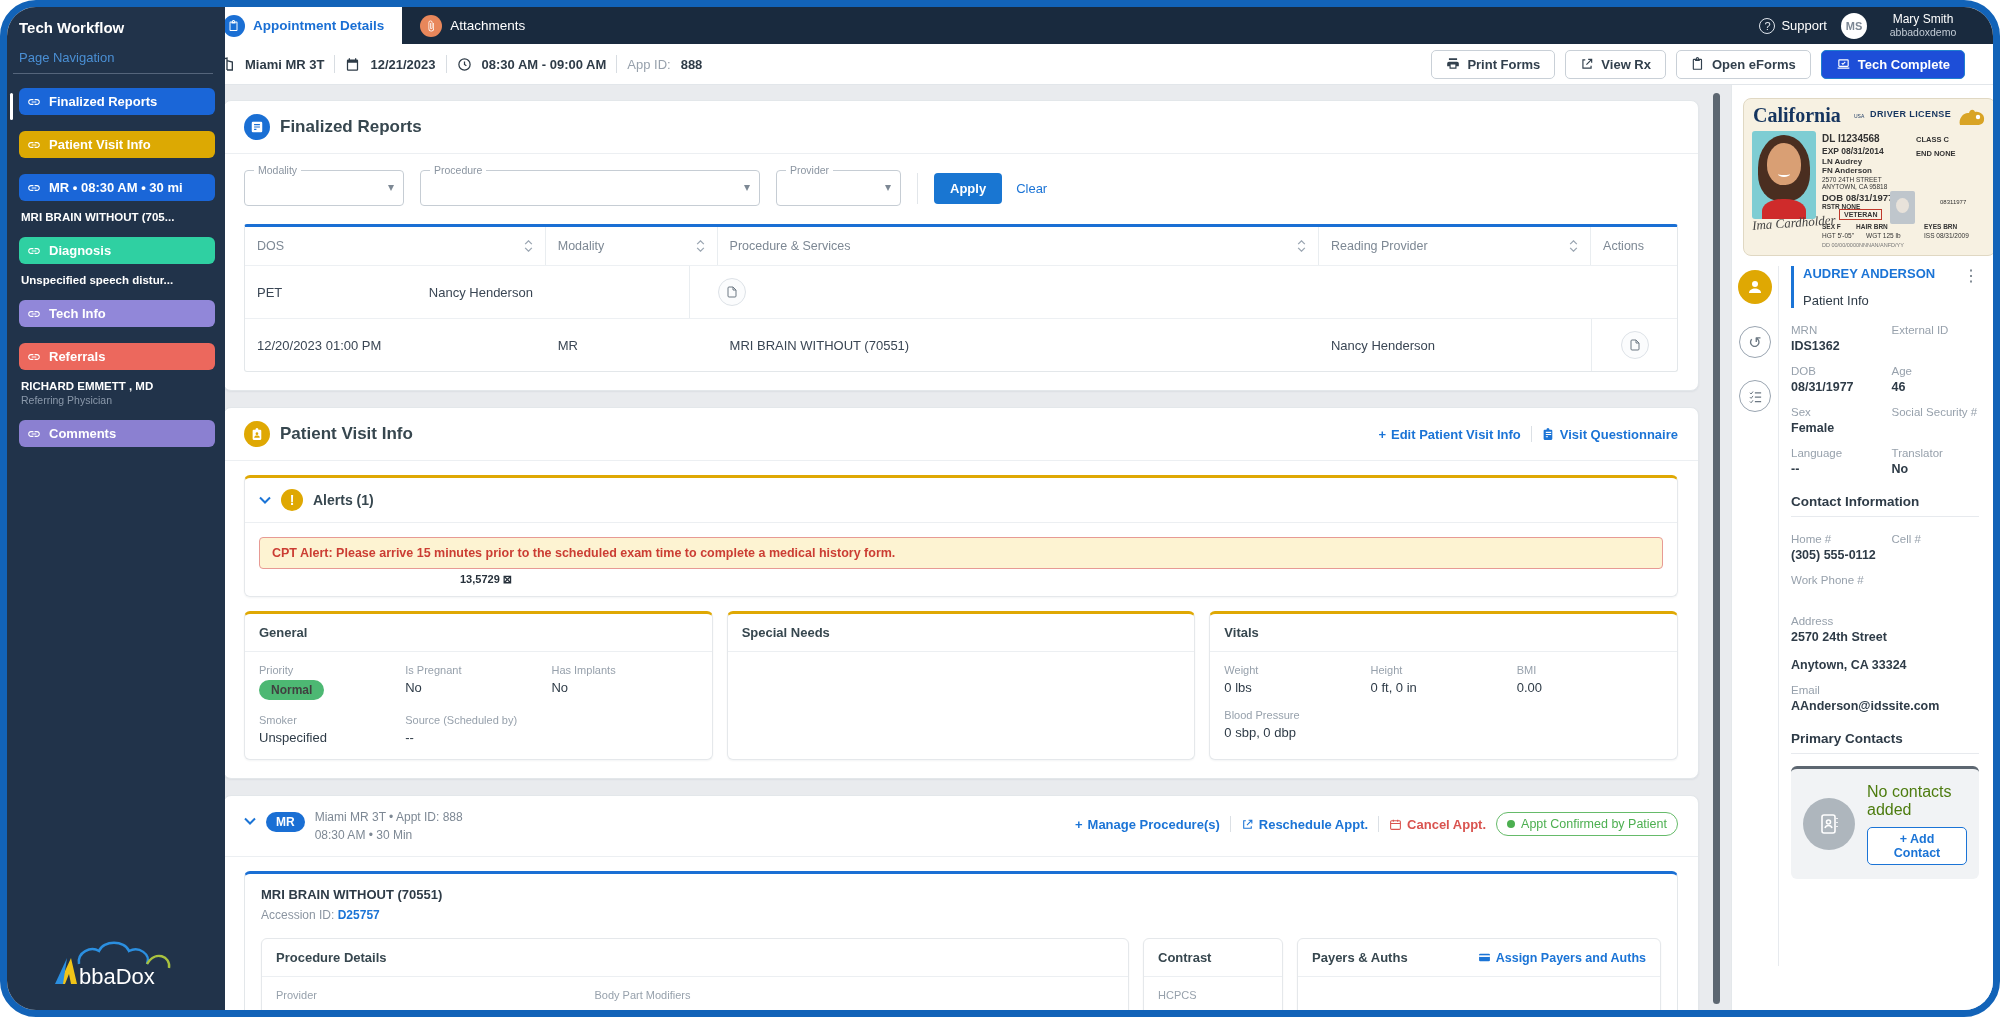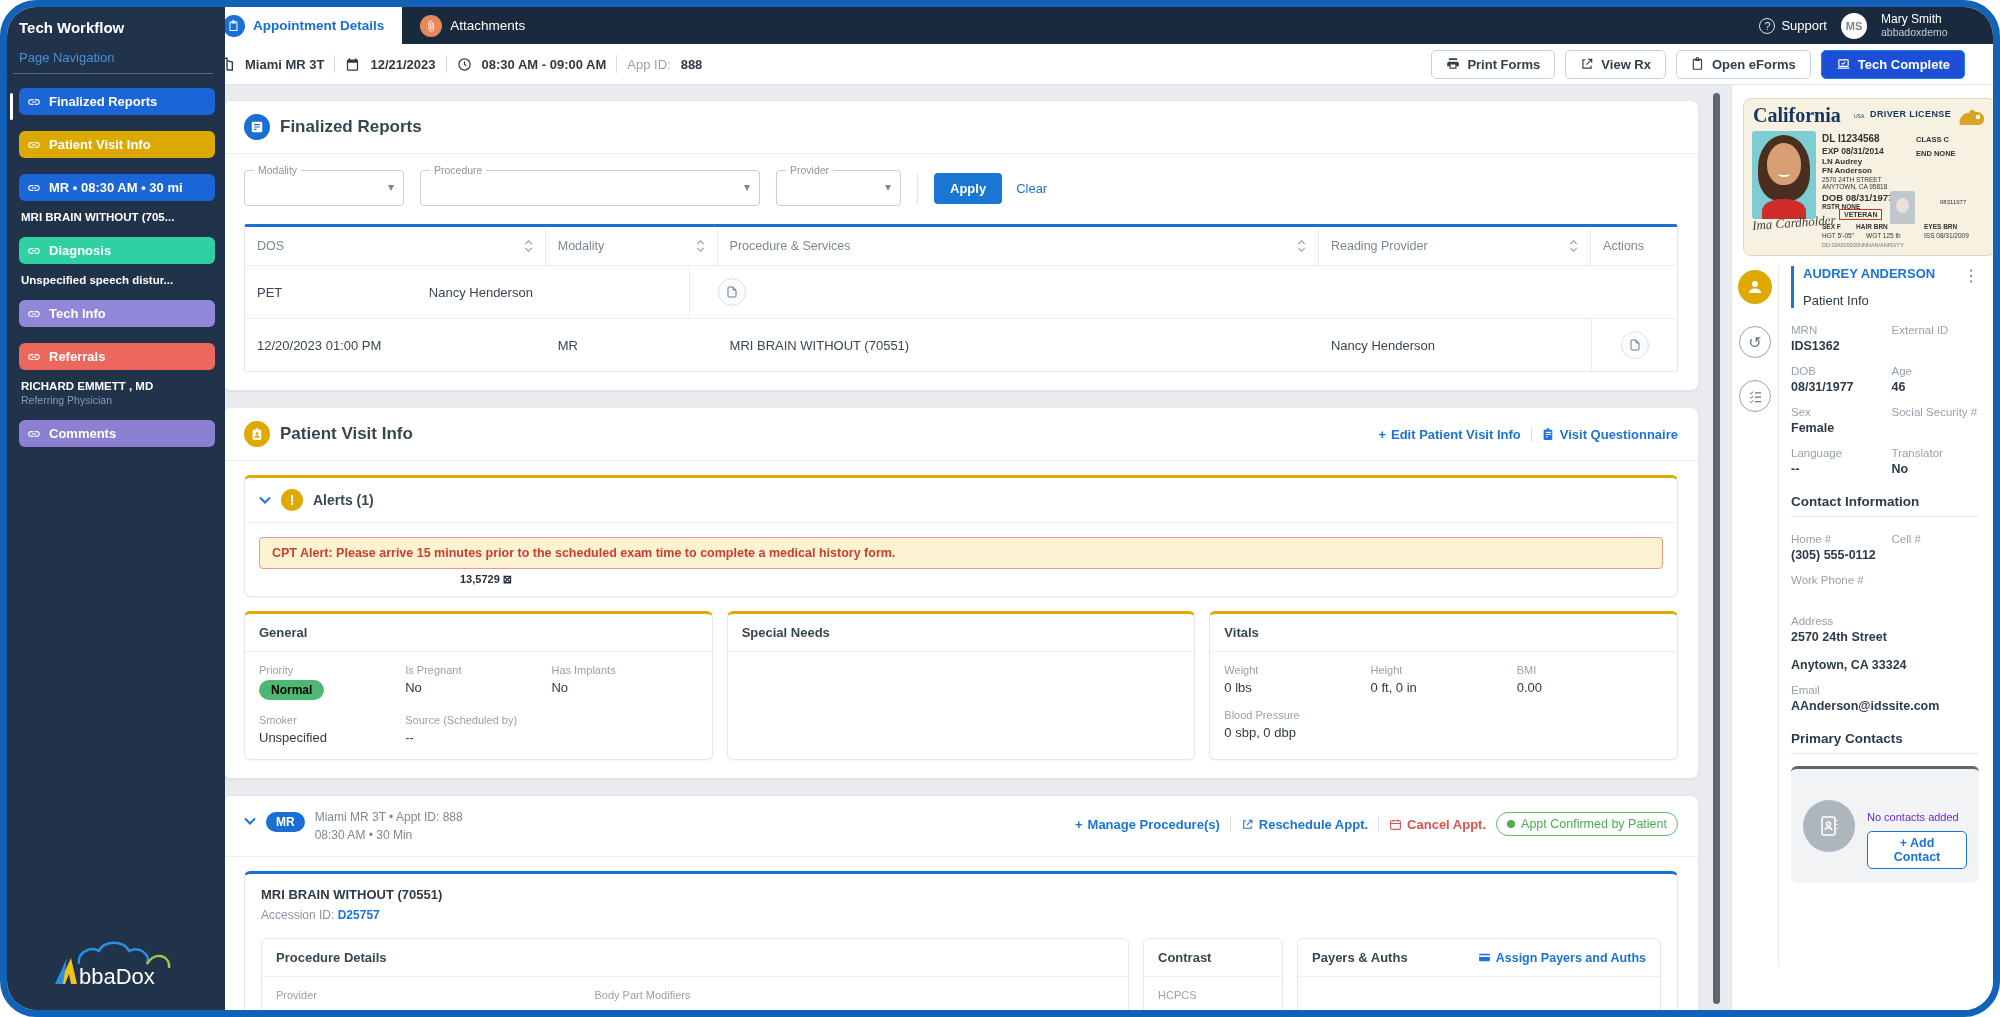--- a/index.html
+++ b/index.html
@@ -23,21 +23,21 @@
   .tab { display:flex; align-items:center; gap:8px; padding:0 18px; font-size:13.5px; cursor:pointer; }
   .tab.active { background:#fff; color:#1a6fd4; font-weight:bold; }
   .tab.inactive { color:#fff; }
   .tab-ic { width:22px; height:22px; border-radius:50%; display:flex; align-items:center; justify-content:center; }
   .tab-ic.blue { background:#1a6fd4; }
   .tab-ic.orange { background:#e8875b; }
   .top-right { margin-left:auto; display:flex; align-items:center; gap:14px; padding-right:28px; color:#fff; }
   .support { display:flex; align-items:center; gap:6px; font-size:13px; cursor:pointer; }
   .q-circle { width:16px; height:16px; border:1.5px solid #dfe5ec; border-radius:50%; font-size:11px; display:flex; align-items:center; justify-content:center; color:#dfe5ec; }
   .avatar { width:26px; height:26px; border-radius:50%; background:#fff; color:#7c8794; font-size:11px; font-weight:bold; display:flex; align-items:center; justify-content:center; }
-  .user-lines { line-height:1.15; white-space:nowrap; overflow:hidden; width:84px; }
+  .user-lines { line-height:1.15; white-space:nowrap; overflow:hidden; width:84px;text-align:center; }
   .user-name { font-size:12px; }
   .user-org { font-size:10.5px; color:#c3ccd6; }
 
   
   .toolbar { position:absolute; left:198px; right:0; top:37px; height:41px; background:#fff; border-bottom:1px solid #e2e6ea; display:flex; align-items:center; padding:0 14px; z-index:3; }
   .tb-info { display:flex; align-items:center; gap:10px; color:#2e3b47; font-size:13px; font-weight:bold; }
   .tb-sep { width:1px; height:18px; background:#d8dde2; }
   .tb-label { color:#97a1ac; font-weight:normal; }
   .tb-right { margin-left:auto; display:flex; gap:10px; padding-right:14px; }
   .btn { display:flex; align-items:center; gap:7px; height:29px; padding:0 14px; border:1px solid #c9d0d7; border-radius:5px; background:#fff; font-size:13px; font-weight:bold; color:#32404d; cursor:pointer; }
@@ -85,21 +85,21 @@
   .alerts-title { font-size:14px; color:#37474f; font-weight:bold; }
   .alert-box { margin:14px 14px 4px; border:1px solid #e79a94; background:#fdf3d2; border-radius:4px; padding:8px 12px; color:#cb3d33; font-size:12.5px; font-weight:bold; }
   .alert-foot { font-size:11px; color:#27313b; margin:2px 0 10px 215px; font-weight:bold; }
   .cards3 { display:flex; gap:14px; margin:4px 20px 18px; }
   .mini { flex:1; border:1px solid #e5e8eb; border-top:3px solid #dfa803; border-radius:6px; box-shadow:0 1px 2px rgba(20,40,60,.05); background:#fff; }
   .mini-head { padding:11px 14px; border-bottom:1px solid #eceff2; font-size:13px; color:#37474f; font-weight:bold; }
   .mini-body { padding:12px 14px 14px; min-height:96px; }
   .fgrid { display:grid; grid-template-columns:1fr 1fr 1fr; row-gap:14px; }
   .flabel2 { font-size:11px; color:#97a1ac; margin-bottom:4px; }
   .fval { font-size:13px; color:#2e3b47; min-height:15px; }
-  .pill-green { display:inline-block; background:#4db873; color:#000000; border-radius:12px; padding:3px 12px; font-size:12px; font-weight:bold; }
+  .pill-green { display:inline-block; background:#4db873; color:#404040; border-radius:12px; padding:3px 12px; font-size:12px; font-weight:bold; }
 
   
   .appt-head { display:flex; align-items:flex-start; padding:12px 20px; border-bottom:1px solid #eceff2; }
   .mr-badge { background:#1a6fd4; color:#fff; font-size:12px; font-weight:bold; border-radius:10px; padding:3px 10px; margin:0 10px; }
   .appt-meta { font-size:12px; color:#7d8894; line-height:1.5; }
   .appt-links { margin-left:auto; display:flex; align-items:center; gap:10px; font-size:13px; margin-top:4px; }
   .red-link { color:#d9534f; cursor:pointer; display:flex; align-items:center; gap:5px; font-weight:bold; }
   .conf-pill { display:flex; align-items:center; gap:6px; border:1px solid #66bb6a; color:#4caf50; border-radius:14px; padding:4px 10px; font-size:12.5px; background:#fff; white-space:nowrap; }
   .dot { width:8px; height:8px; border-radius:50%; background:#4caf50; }
   .proc-card { border:1px solid #e3e7ea; border-top:3px solid #1a6fd4; border-radius:6px; margin:14px 20px; padding:13px 16px; }
@@ -139,21 +139,21 @@
   .pname-block { border-left:3px solid #1b74d6; padding-left:9px; display:flex;justify-content:center; }
   .pname { color:#1b74d6; font-size:13px; font-weight:bold; cursor:pointer; }
   .psub { color:#2e3b47; font-size:13px; margin-top:12px; }
   .menu-dots { margin-left:auto; color:#6c7883; font-size:16px; cursor:pointer; }
   .pgrid { display:grid; grid-template-columns:1.15fr 1fr; row-gap:12px; margin-top:16px; }
   .plabel { font-size:11.5px; color:#97a1ac; margin-bottom:3px; }
   .pval { font-size:12.5px; color:#2e3b47; font-weight:bold; min-height:14px; }
   .rp-section { font-size:13.5px; font-weight:bold; color:#2e3b47; border-bottom:1px solid #e7eaee; padding-bottom:7px; margin-top:18px; }
   .contacts-card { margin-top:12px; background:#f1f3f5; border-top:3px solid #5d6771; border-radius:6px; padding:14px 12px; display:flex; gap:12px; align-items:center; }
   .cc-circle { width:52px; height:52px; border-radius:50%; background:#aeb6bd; display:flex; align-items:center; justify-content:center; flex:0 0 auto; }
-  .cc-text { font-size:11px; color:#6d28d9;margin-top:28px; }
+  .cc-text { font-size:16px; color:#4d7c0f; }
   .add-contact { margin-top:8px; display:inline-block; border:1px solid #1b74d6; color:#1b74d6; background:#fff; border-radius:5px; font-size:12.5px; font-weight:bold; padding:4px 10px; cursor:pointer; }
 
   .chev { stroke:#1b74d6; stroke-width:2; fill:none; }
 </style>
 </head>
 <body>
 
 <div class="frame">
 
   <div class="sidebar">

